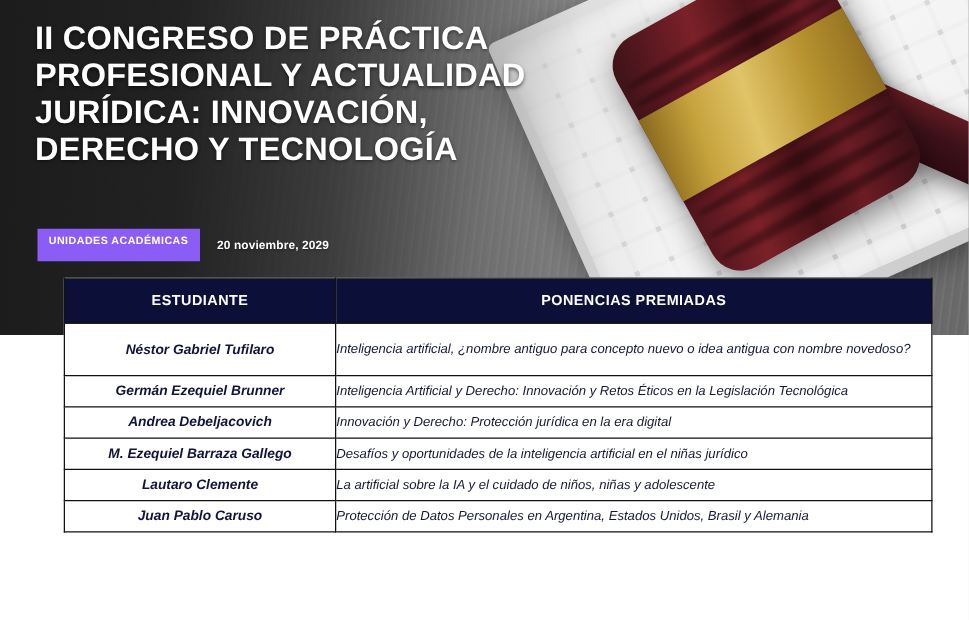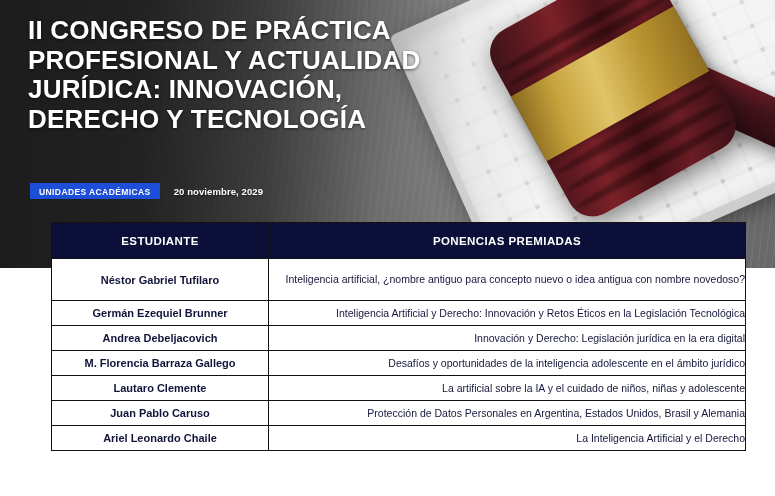--- a/index.html
+++ b/index.html
@@ -129,26 +129,26 @@
 
   .hero-meta {
     position: absolute;
     left: 30px; top: 183px;
     display: flex;
     align-items: center;
     gap: 9px;
   }
   .tag {
     display: inline-block;
-    background: #1d4ed8;
+    background: #8b5cf6;
     color: #ffffff;
     font-size: 8.5px;
     font-weight: bold;
     letter-spacing: .4px;
-    padding: 4px 9px 2px 9px;
+    padding: 4px 9px 12px 9px;
     line-height: 10px;
     white-space: nowrap;
   }
   .hero-date {
     color: #ffffff;
     font-size: 9.5px;
     font-weight: bold;
     letter-spacing: .1px;
     margin-left: 5px;
     white-space: nowrap;
@@ -181,30 +181,30 @@
     color: #ffffff;
     height: 36px;
     font-size: 11.5px;
     font-weight: bold;
     letter-spacing: .4px;
     text-align: center;
     vertical-align: top;
     padding-top: 7px;
   }
 
-  tbody td { height: 25px; }
+  tbody td { height: 25px; font-style: italic; }
   td.estudiante {
     text-align: center;
     font-size: 11px;
     font-weight: bold;
     color: #11143a;
     padding: 3px 6px;
   }
   td.ponencia {
-    text-align: right;
+    text-align: left;
     font-size: 10.5px;
     font-weight: normal;
     color: #15173a;
     padding: 3px 4px 3px 5px;
     line-height: 14.5px;
   }
   tbody tr.tall td { height: 42px; }
 </style>
 </head>
 <body>
@@ -256,35 +256,31 @@
         <tr class="tall">
           <td class="estudiante">Néstor Gabriel Tufilaro</td>
           <td class="ponencia">Inteligencia artificial, ¿nombre antiguo para concepto nuevo o idea antigua con nombre novedoso?</td>
         </tr>
         <tr>
           <td class="estudiante">Germán Ezequiel Brunner</td>
           <td class="ponencia">Inteligencia Artificial y Derecho: Innovación y Retos Éticos en la Legislación Tecnológica</td>
         </tr>
         <tr>
           <td class="estudiante">Andrea Debeljacovich</td>
-          <td class="ponencia">Innovación y Derecho: Legislación jurídica en la era digital</td>
-        </tr>
-        <tr>
-          <td class="estudiante">M. Florencia Barraza Gallego</td>
-          <td class="ponencia">Desafíos y oportunidades de la inteligencia adolescente en el ámbito jurídico</td>
+          <td class="ponencia">Innovación y Derecho: Protección jurídica en la era digital</td>
+        </tr>
+        <tr>
+          <td class="estudiante">M. Ezequiel Barraza Gallego</td>
+          <td class="ponencia">Desafíos y oportunidades de la inteligencia artificial en el niñas jurídico</td>
         </tr>
         <tr>
           <td class="estudiante">Lautaro Clemente</td>
           <td class="ponencia">La artificial sobre la IA y el cuidado de niños, niñas y adolescente</td>
         </tr>
         <tr>
           <td class="estudiante">Juan Pablo Caruso</td>
           <td class="ponencia">Protección de Datos Personales en Argentina, Estados Unidos, Brasil y Alemania</td>
-        </tr>
-        <tr>
-          <td class="estudiante">Ariel Leonardo Chaile</td>
-          <td class="ponencia">La Inteligencia Artificial y el Derecho</td>
         </tr>
       </tbody>
     </table>
   </div>
 
 </div>
 
 </body></html>

